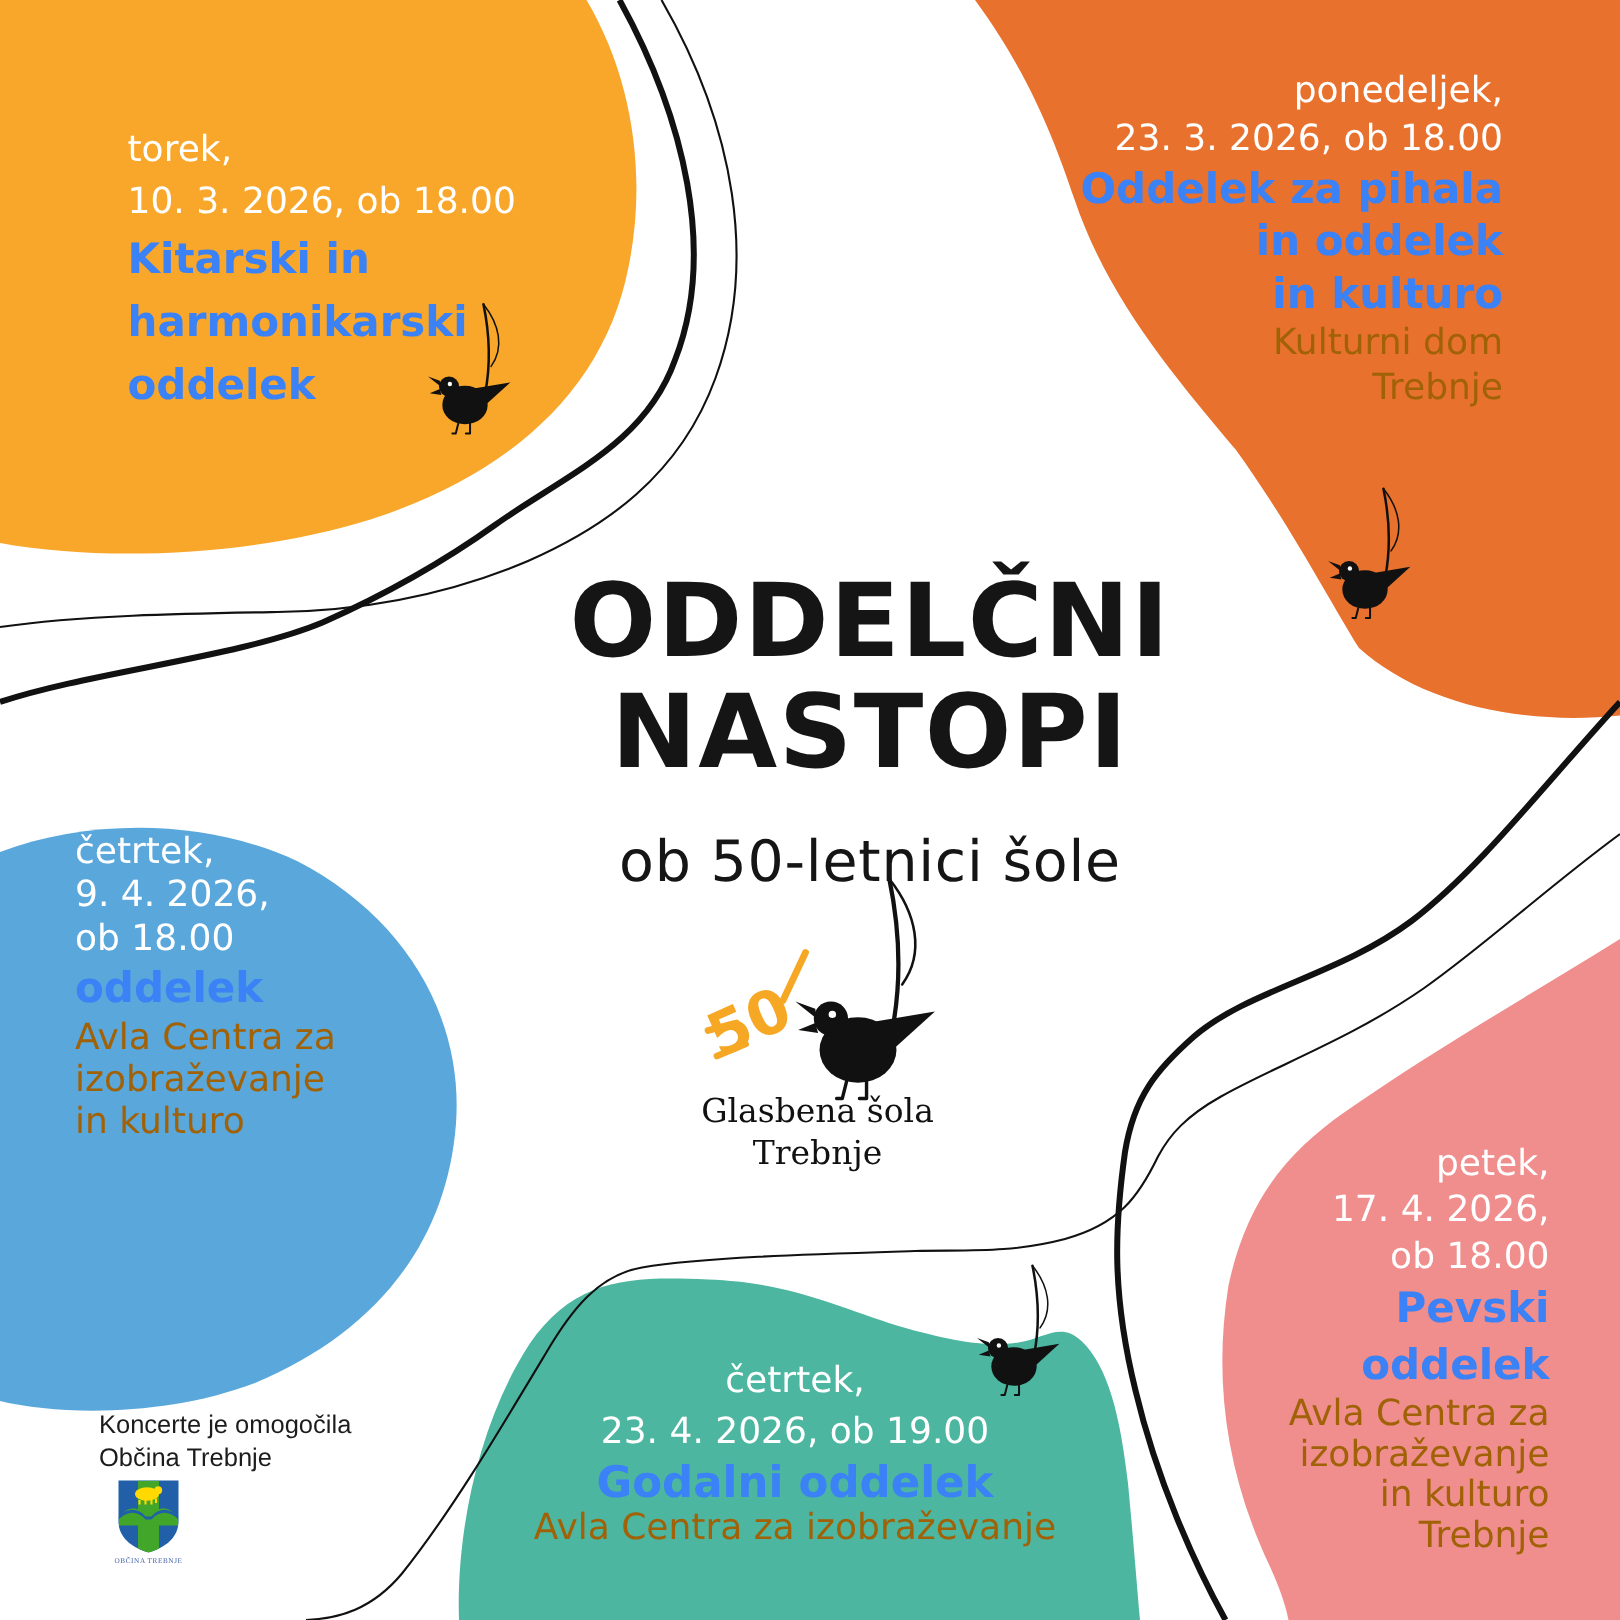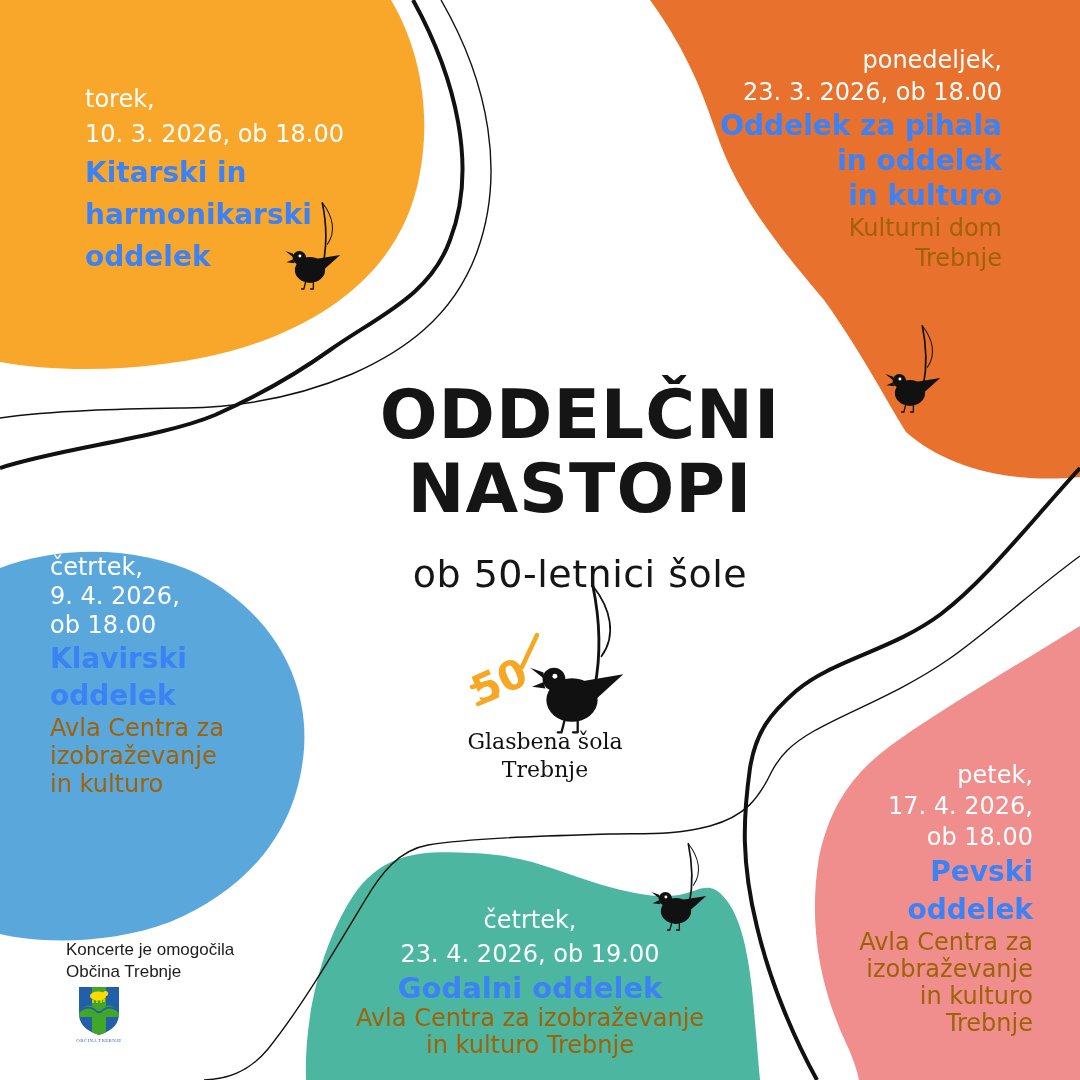--- a/index.html
+++ b/index.html
@@ -117,33 +117,31 @@
     <div class="t">in oddelek</div>
     <div class="t">in kulturo</div>
     <div class="v">Kulturni dom</div>
     <div class="v">Trebnje</div>
   </div>
 
   <div class="ev ev-blue">
     <div class="w">četrtek,</div>
     <div class="w">9. 4. 2026,</div>
     <div class="w">ob 18.00</div>
-    <div class="t">Klavirski</div>
     <div class="t">oddelek</div>
     <div class="v">Avla Centra za</div>
     <div class="v">izobraževanje</div>
     <div class="v">in kulturo</div>
   </div>
 
   <div class="ev ev-teal">
     <div class="w">četrtek,</div>
     <div class="w">23. 4. 2026, ob 19.00</div>
     <div class="t">Godalni oddelek</div>
     <div class="v">Avla Centra za izobraževanje</div>
-    <div class="v">in kulturo Trebnje</div>
   </div>
 
   <div class="ev ev-pink">
     <div class="w">petek,</div>
     <div class="w">17. 4. 2026,</div>
     <div class="w">ob 18.00</div>
     <div class="t">Pevski</div>
     <div class="t">oddelek</div>
     <div class="v">Avla Centra za</div>
     <div class="v">izobraževanje</div>

